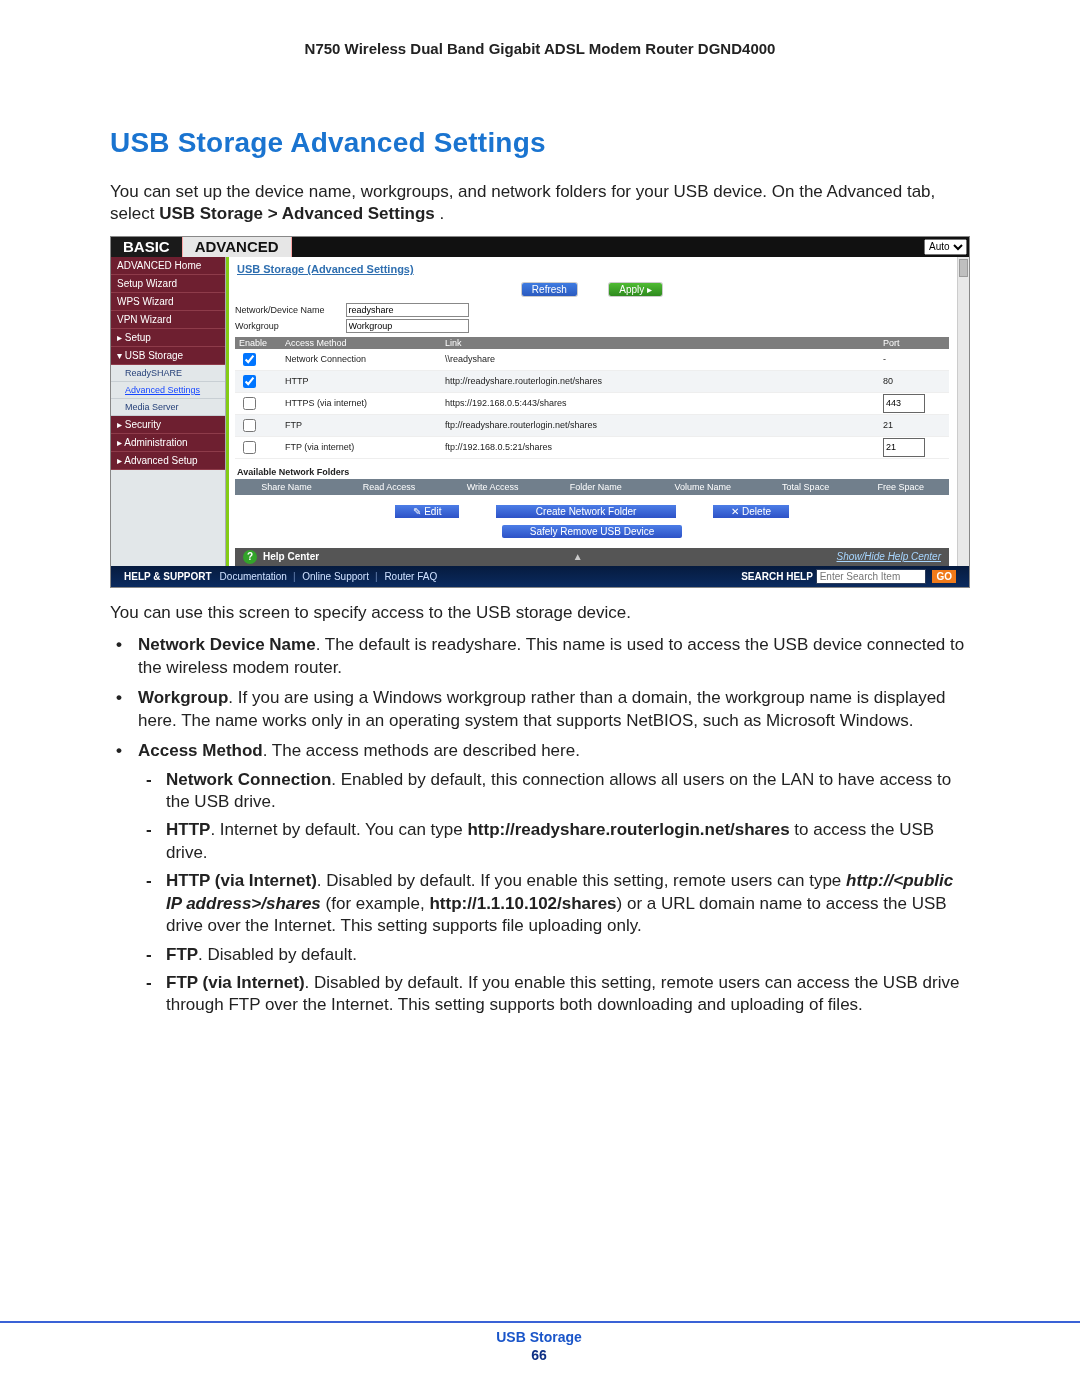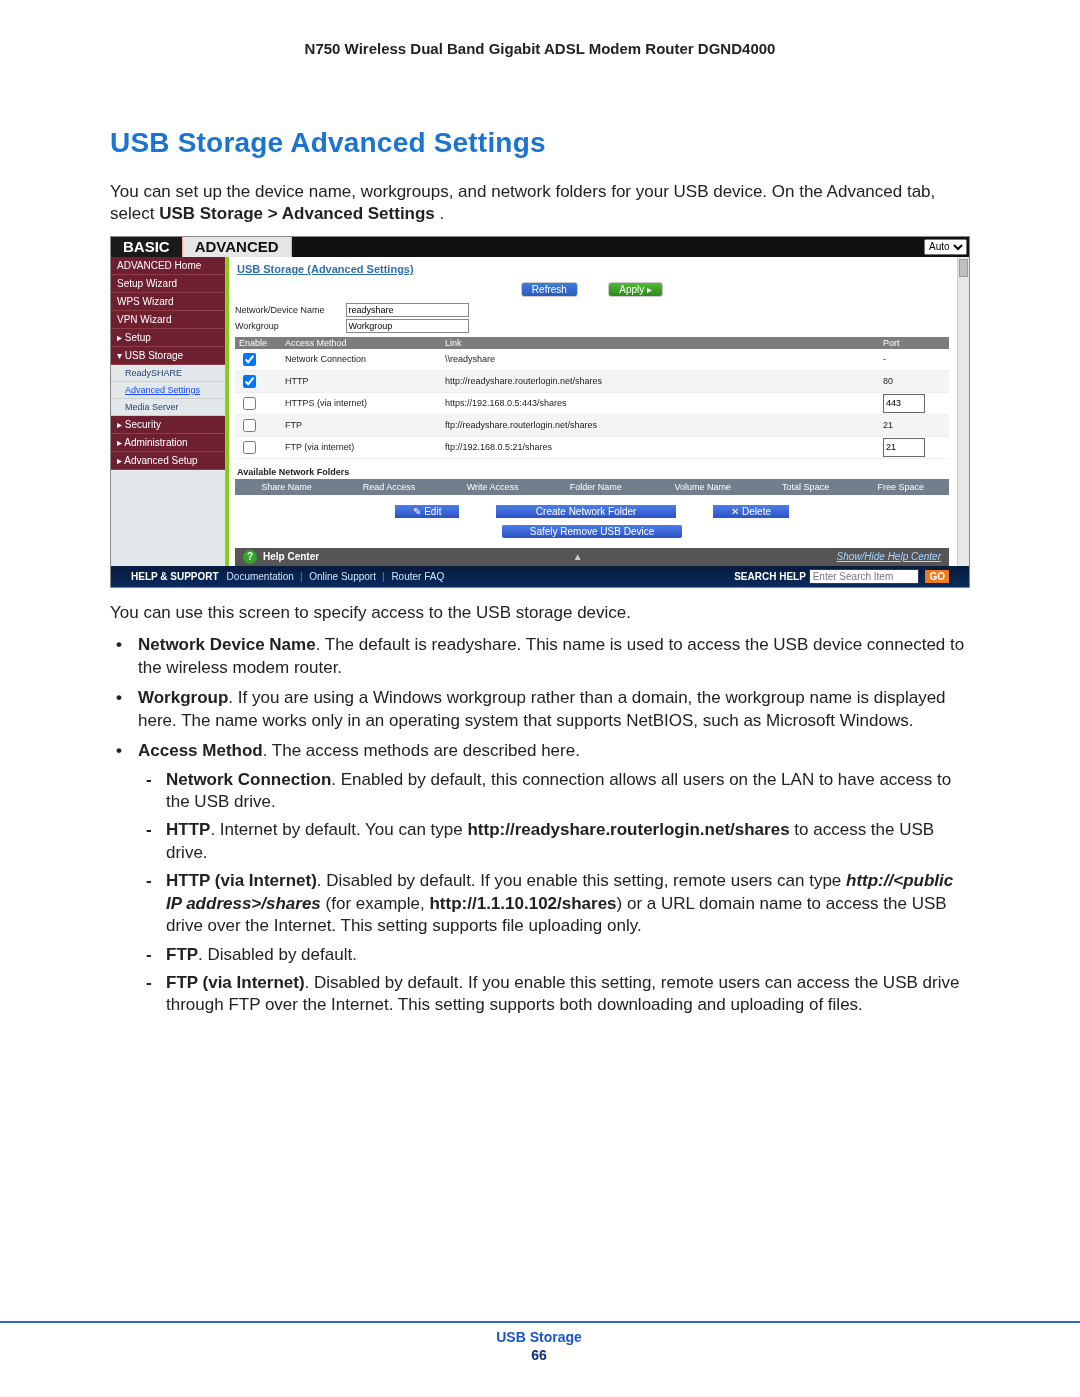--- a/index.html
+++ b/index.html
@@ -50,21 +50,21 @@
   .grid input[type=text]{width:42px;height:19px;font-size:9px;border:1px solid #666}
   .foldhdr{font-size:9px;font-weight:700;margin:8px 0 2px 2px}
   .folders{width:100%;background:#717f8c}
   .folders th{background:#717f8c;color:#fff;font-weight:400;font-size:9px;padding:1px 6px;text-align:center}
   .actions{margin:6px 0;text-align:center}
   .actions .wbtn{display:inline-block;font-size:10px;color:#fff;padding:1px 18px;border-radius:0;margin:0 16px;background:linear-gradient(#4c7de6,#2d52c7)}
   .safely{display:block;margin:6px auto 10px auto;width:180px;font-size:10px;color:#fff;text-align:center;padding:1px 14px;border-radius:2px;background:linear-gradient(#4c7de6,#2d52c7)}
   .helpbar{background:#555;color:#fff;font-size:10px;padding:2px 8px;display:flex;align-items:center;justify-content:space-between}
   .helpbar .q{display:inline-block;width:14px;height:14px;border-radius:50%;background:#33a42a;color:#fff;text-align:center;font-weight:700;line-height:14px;margin-right:6px}
   .helpbar a{color:#a7d6ff;text-decoration:underline;font-style:italic}
-  .helpstrip{background:linear-gradient(#061b3f,#0a2a5e);color:#fff;font-size:10px;padding:3px 20px;display:flex;align-items:center}
+  .helpstrip{background:linear-gradient(#061b3f,#0a2a5e);color:#fff;font-size:10px;padding:3px 13px;display:flex;align-items:center}
   .helpstrip .links a{color:#cfe1ff;margin-right:2px}
   .helpstrip .sep{color:#6a86b3;margin:0 4px}
   .helpstrip .srch{margin-left:auto}
   .helpstrip input{font-size:10px;height:15px;width:110px;border:1px solid #2b3c5a;padding:0 3px;color:#777}
   .helpstrip .go{display:inline-block;background:#f07a1a;color:#fff;font-weight:700;font-size:10px;padding:1px 4px;margin-left:4px}
   .scrolltrack{position:absolute;right:0;top:0;bottom:0;width:12px;background:#e8e8e8;border-left:1px solid #ccc}
   .scrolltrack .thumb{position:absolute;left:1px;right:1px;top:2px;height:18px;background:#bfbfbf;border:1px solid #9a9a9a}
   .right-inner{position:relative;padding-right:14px}
   hr.footline{border:none;border-top:2px solid #3a62d6;margin:40px -5px 6px -5px}
   .footer{position:absolute;left:0;right:2px;bottom:34px;font-size:14px;text-align:center}

